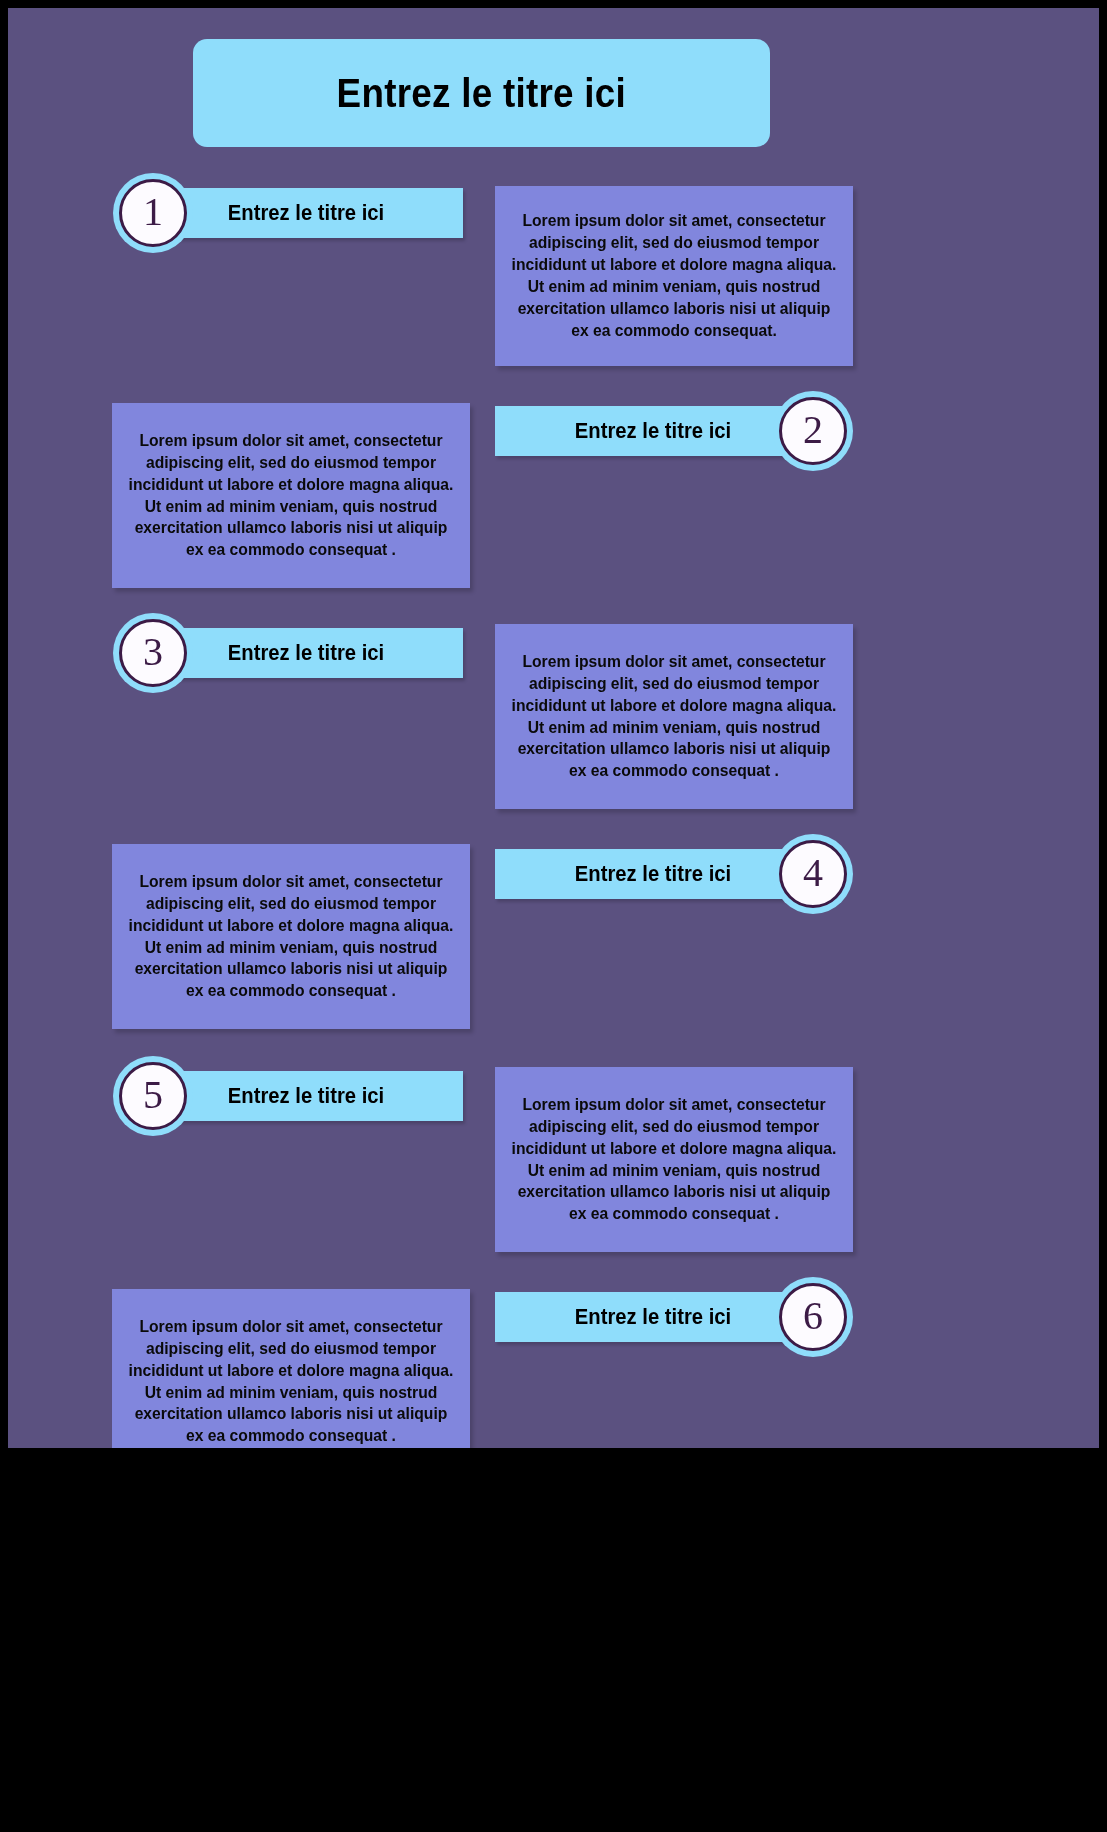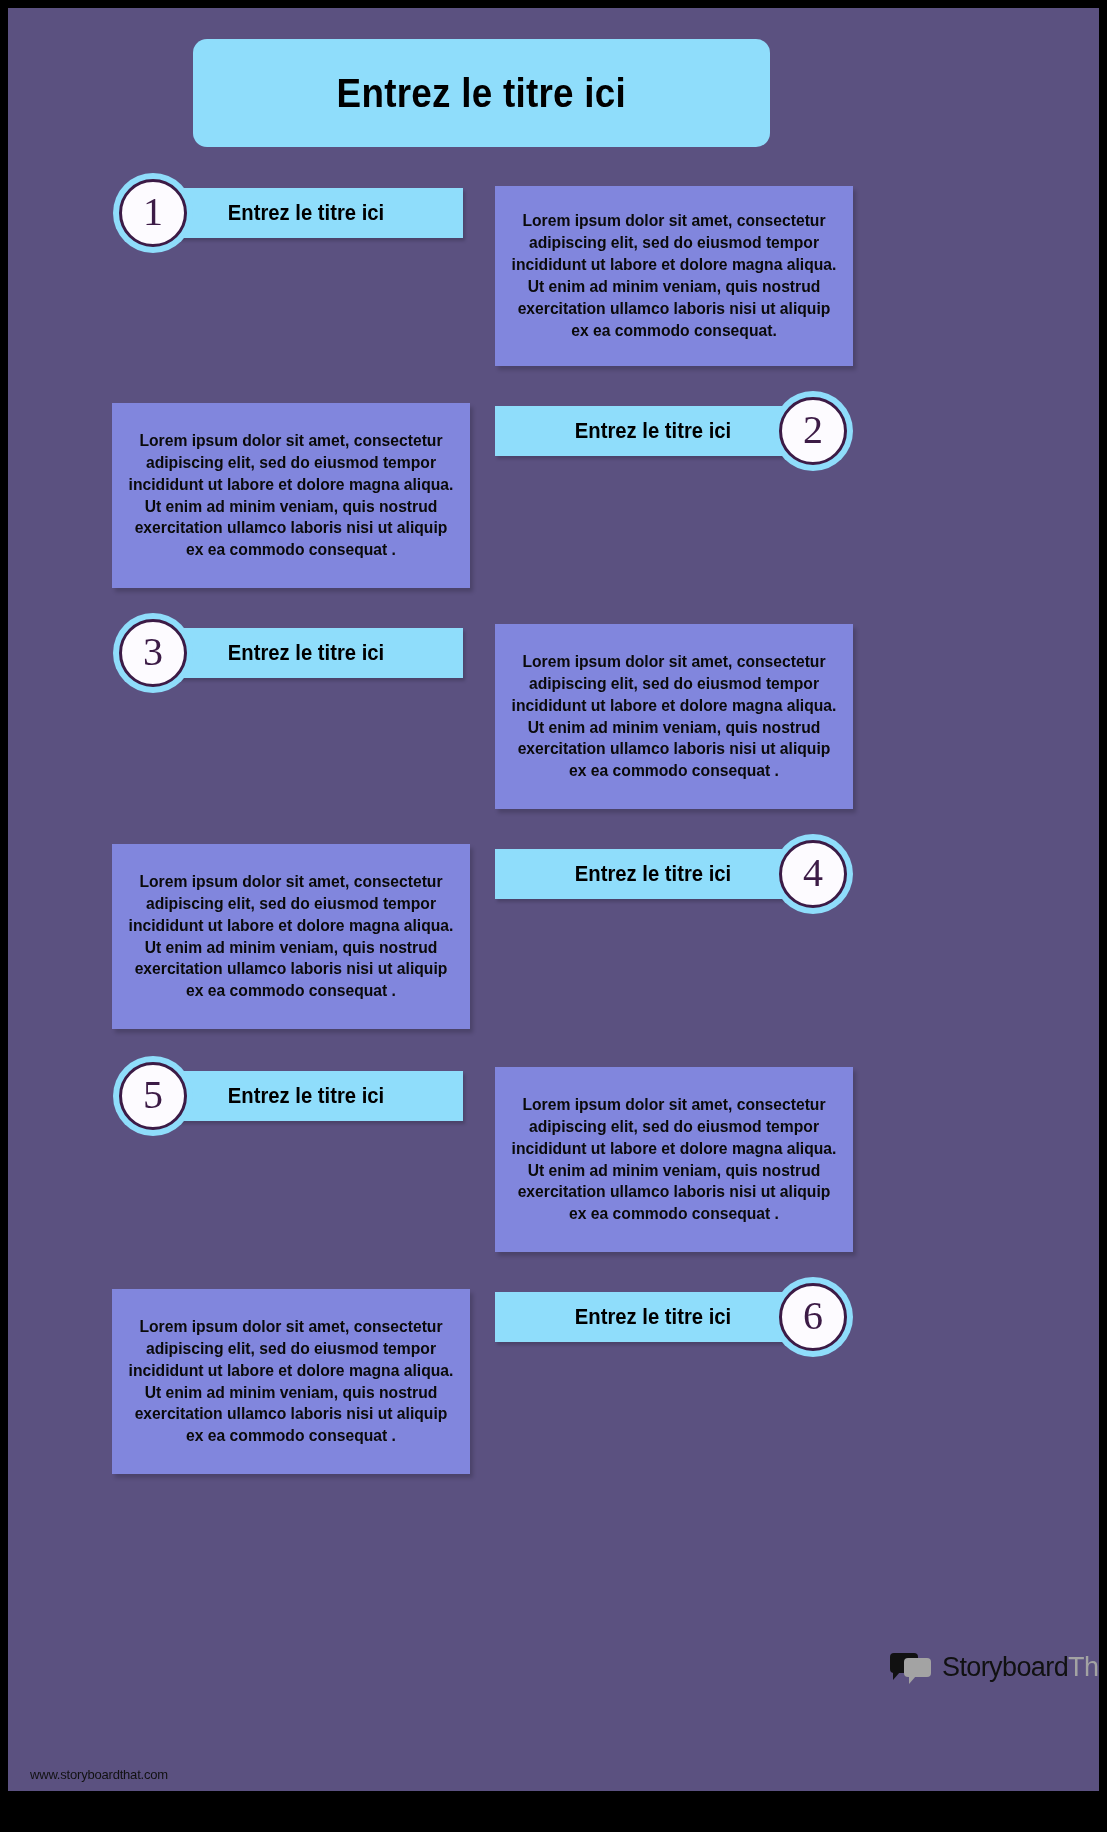--- a/index.html
+++ b/index.html
@@ -12,21 +12,21 @@
     height: 1832px;
     font-family: "Liberation Sans", sans-serif;
     overflow: hidden;
   }
 
   .poster {
     position: absolute;
     left: 8px;
     top: 8px;
     width: 1091px;
-    height: 1783px;
+    height: 1440px;
     background: #5b5180;
     overflow: hidden;
   }
 
   
   .title-banner {
     position: absolute;
     left: 185px;
     top: 31px;
     width: 577px;

